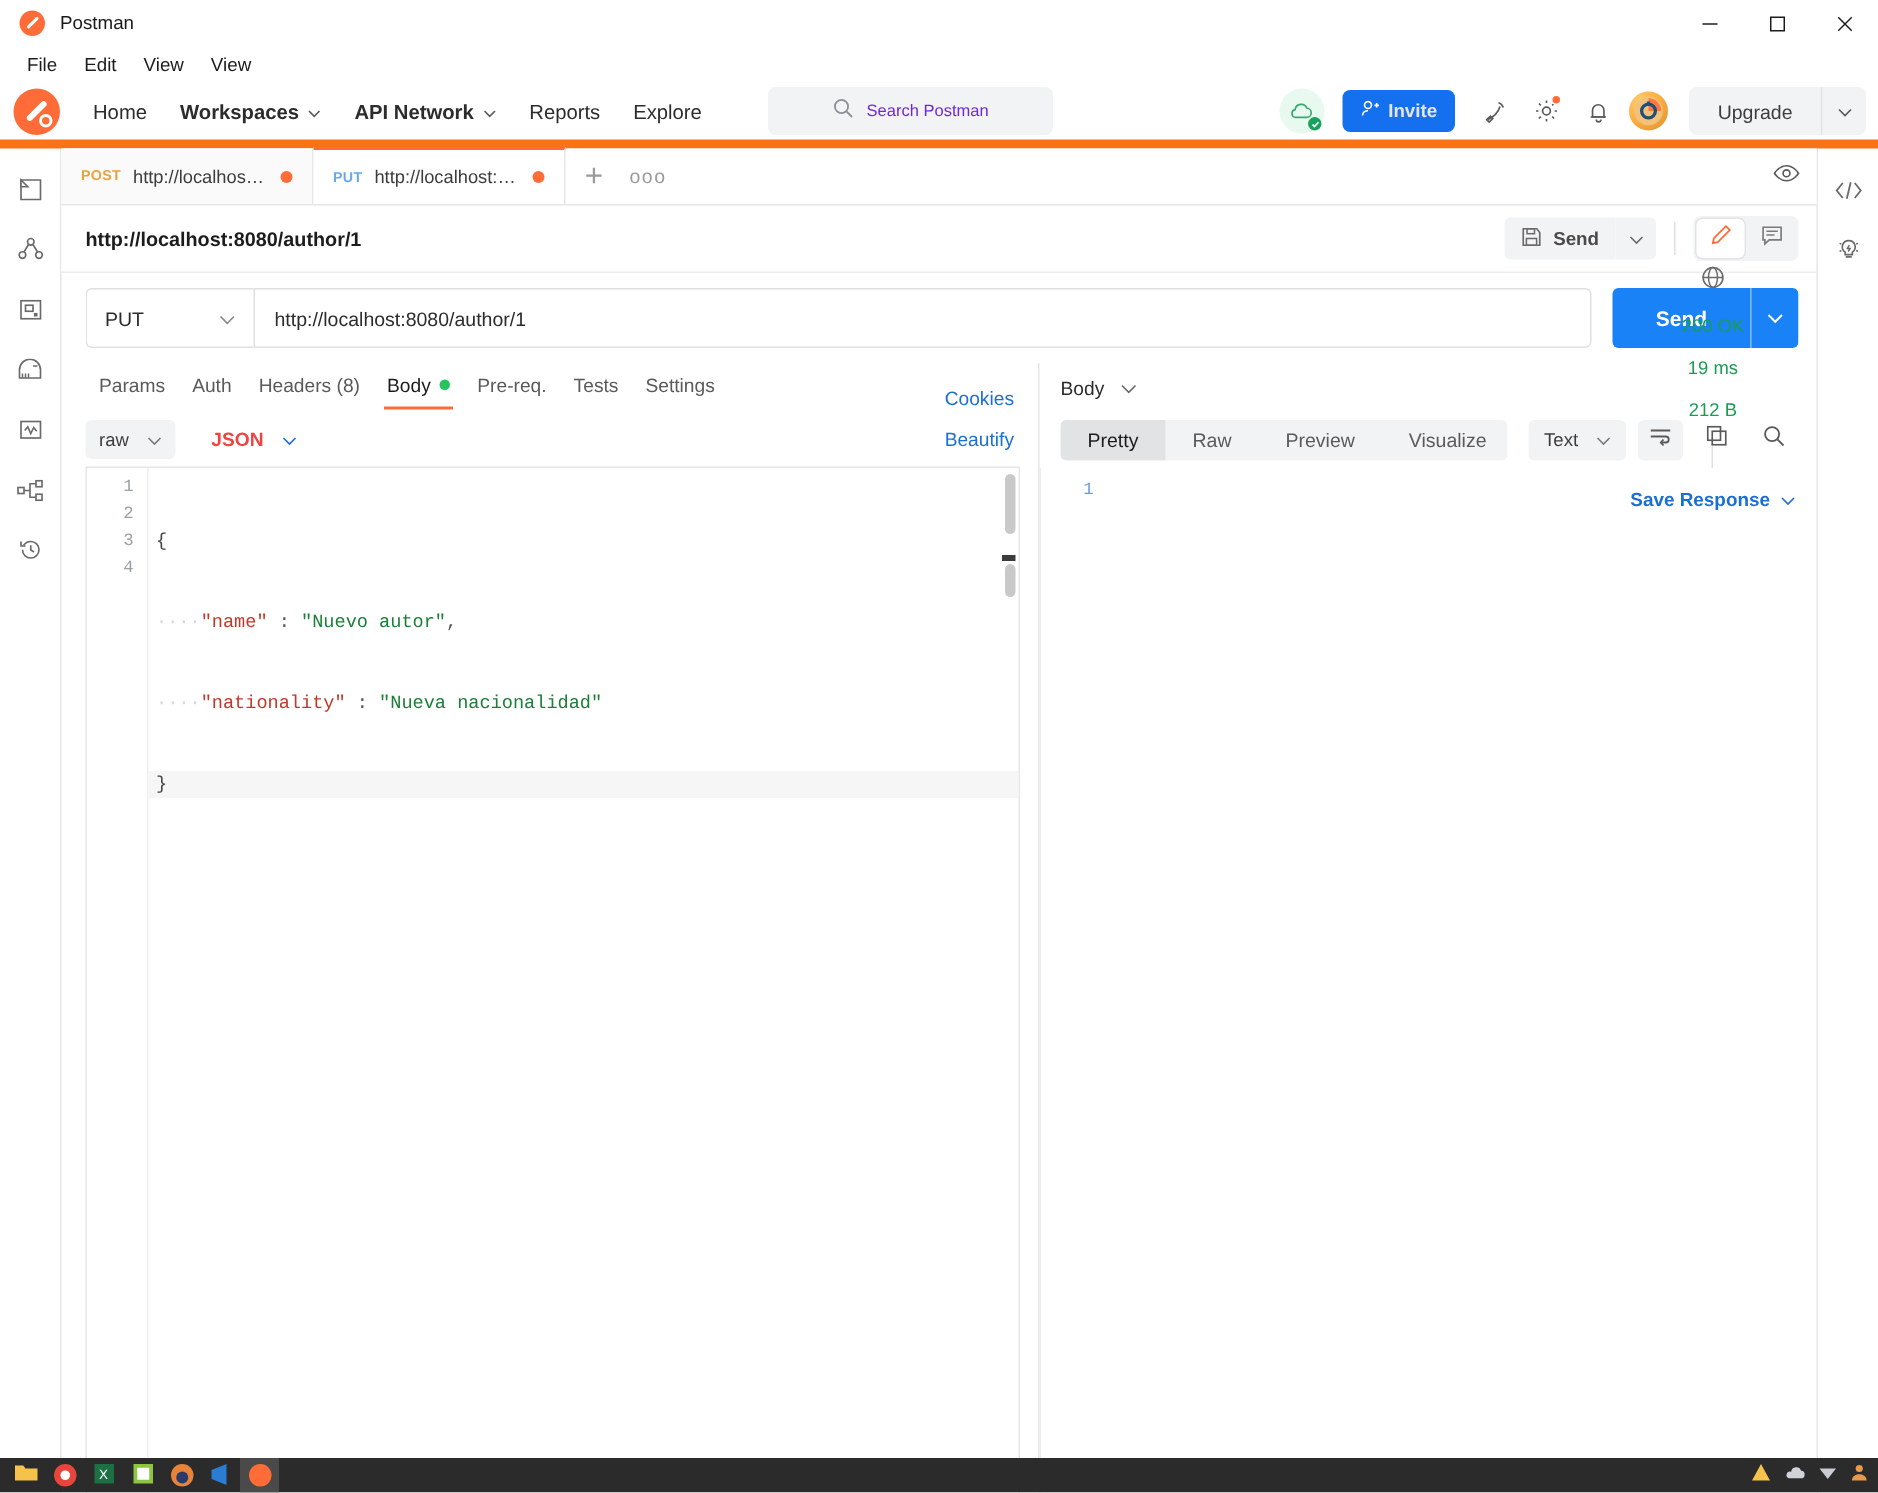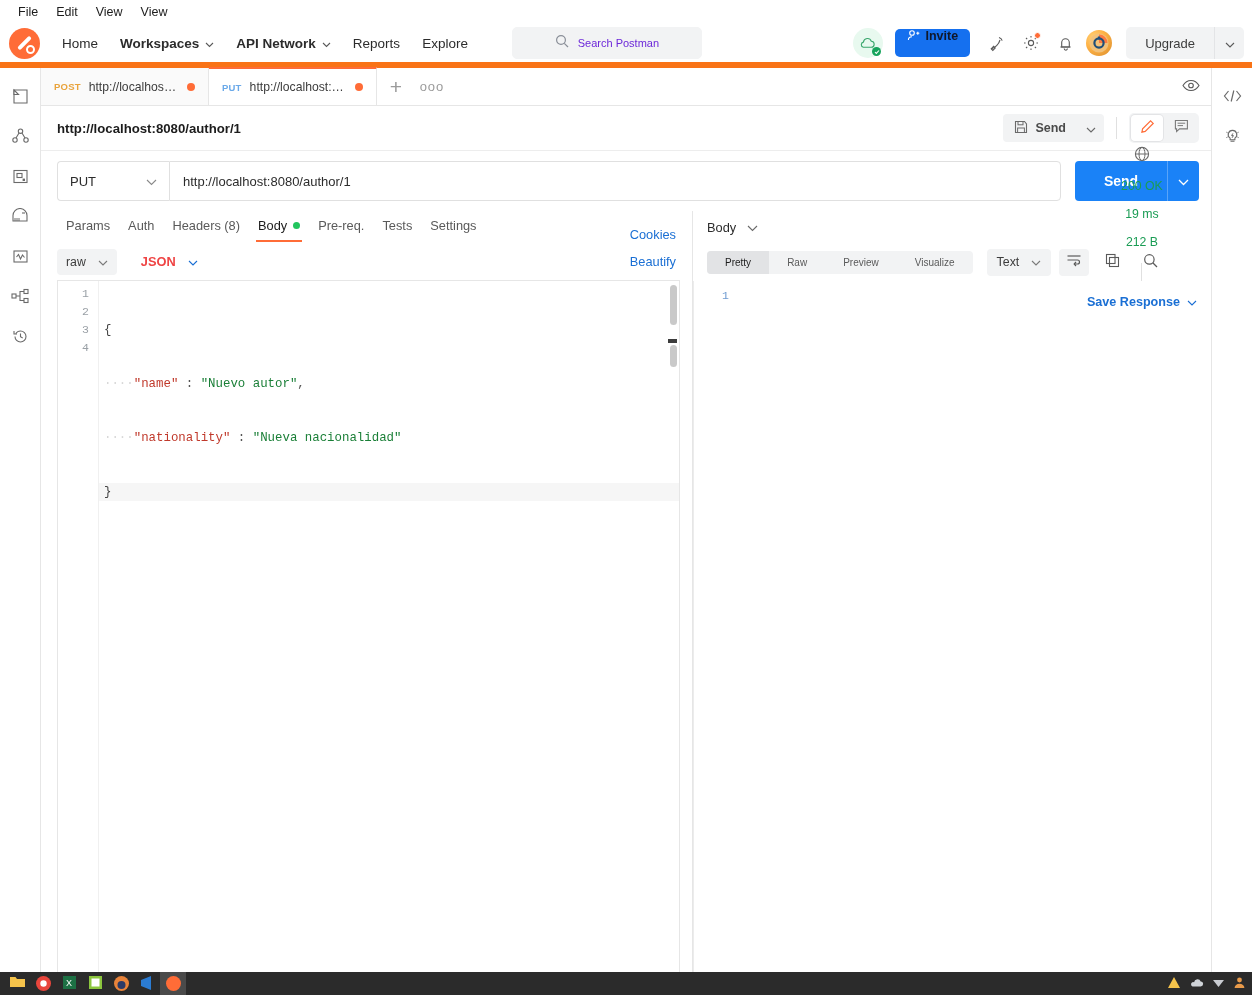--- a/index.html
+++ b/index.html
@@ -72,22 +72,22 @@
     border: 1px solid #f2f3f4;
   }
   .searchbox .ph { font-size: 11px; color:#6d28d9; }
   .hdr-right { position:absolute; right: 8px; display:flex; align-items:center; gap: 0px; }
   .icon-btn { width:34px;height:34px; display:flex; align-items:center; justify-content:center; position:relative; }
   .cloud-pill {
     width:30px;height:30px;border-radius:50%;background:#e8f9ef;
     display:flex;align-items:center;justify-content:center; position:relative;
   }
   .invite-btn {
-    background:#1570ef; color:#0f172a; font-size:12.5px; font-weight:700;
-    height:28px; border-radius:5px; display:flex; align-items:flex-start; gap:5px;
+    background:#1570ef; color:#e5e5e5; font-size:12.5px; font-weight:700;
+    height:28px; border-radius:5px; display:flex; align-items:center; gap:5px;
     padding: 0 12px; margin: 0 10px; border:none; cursor:pointer;
   }
   .upgrade-btn {
     background:#f2f3f4; height:32px; border-radius:5px 0 0 5px; display:flex; align-items:center;
     padding: 0 19px; font-size:13px; color:#3d3d3d; margin-left:10px;
   }
   .upgrade-caret {
     background:#f2f3f4; height:32px; width:30px; border-radius:0 5px 5px 0;
     display:flex; align-items:center; justify-content:center; border-left:1px solid #e3e4e6;
   }
@@ -233,21 +233,21 @@
   .resp-head { height:32px; display:flex; align-items:center; padding:0 14px 0 14px; position:relative; }
   .resp-body-lbl { font-size:12.8px; color:#2c2c2c; display:flex; align-items:center; gap:11px; }
   .resp-meta { position:absolute; right:14px; display:flex; align-items:center; gap:14px; font-size:12.3px;flex-direction:column; }
   .status-ok { color:#1a9c54; font-weight:400; }
   .meta-num { color:#1a9c54; }
   .meta-div { width:1px; height:18px; background:#e0e0e0; }
   .save-resp { color:#1a6fd4; font-weight:700; font-size:12.6px; display:flex; align-items:center; gap:7px; }
 
   .resp-tabs { height:38px; display:flex; align-items:center; padding: 0 14px; gap:8px; position:relative; }
   .rtgroup { display:flex; background:#f2f3f4; border-radius:4px; padding:0; overflow:hidden; }
-  .rt { font-size:10px; color:#5a5a5a; padding: 6px 18px; cursor:pointer; }
+  .rt { font-size:13px; color:#5a5a5a; padding: 6px 18px; cursor:pointer; }
   .rt.on { background:#e2e3e5; color:#1c1c1c; }
   .text-sel { background:#f2f3f4; border-radius:4px; height:27px; display:flex; align-items:center; gap:12px; padding:0 10px; font-size:12.4px; color:#3c3c3c; margin-left:6px; }
   .rtool { width:30px;height:27px; display:flex; align-items:center; justify-content:center; border-radius:4px; }
   .rtool.boxed { background:#f2f3f4; }
 
   .resp-view { flex:1; display:flex; padding-left: 14px; position:relative; }
   .resp-gutter {
     width: 30px; text-align:right; padding-right: 8px; padding-top: 6px;
     font-family:"Liberation Mono", monospace; font-size:11.5px; color:#6e9bd1; line-height:18px;
   }
@@ -260,20 +260,42 @@
   }
   .tb-icon { width:26px; height:23px; display:flex; align-items:flex-start; justify-content:center; padding-top:3px; }
   .tb-icon.act { background:#4a4a4a; }
   .tray { position:absolute; right:6px; top:3px; display:flex; align-items:center; gap:8px; }
 </style>
 </head>
 <body>
 
 <div class="app">
 
+  <div class="titlebar">
+    <div class="tb-logo"></div>
+    <div class="tb-title">Postman</div>
+    <div class="winbtns">
+      <div class="winbtn">
+        <svg width="12" height="12" viewBox="0 0 12 12">
+            <line x1="1" y1="6" x2="11" y2="6" stroke="#1c1c1c" stroke-width="1"></line>
+          </svg>
+      </div>
+      <div class="winbtn">
+        <svg width="12" height="12" viewBox="0 0 12 12">
+            <rect x="1.5" y="1.5" width="9" height="9" fill="none" stroke="#1c1c1c" stroke-width="1"></rect>
+          </svg>
+      </div>
+      <div class="winbtn">
+        <svg width="12" height="12" viewBox="0 0 12 12">
+            <line x1="1.5" y1="1.5" x2="10.5" y2="10.5" stroke="#1c1c1c" stroke-width="1"></line>
+            <line x1="10.5" y1="1.5" x2="1.5" y2="10.5" stroke="#1c1c1c" stroke-width="1"></line>
+          </svg>
+      </div>
+    </div>
+  </div>
 
   <div class="menubar">
     <div class="menuitem">File</div>
     <div class="menuitem">Edit</div>
     <div class="menuitem">View</div>
     <div class="menuitem">View</div>
   </div>
 
   <div class="header">
     <div class="hdr-logo"></div>

